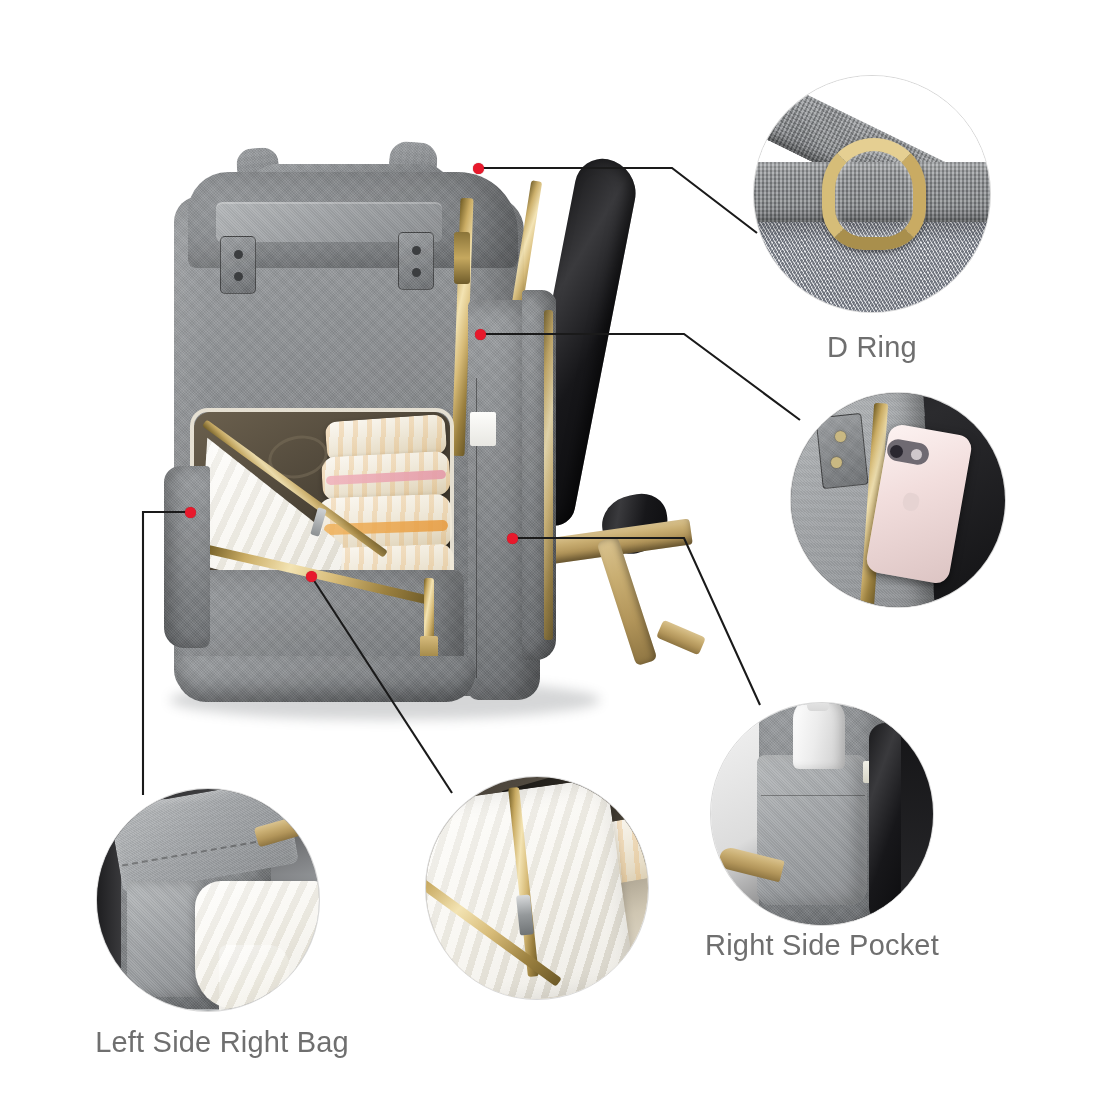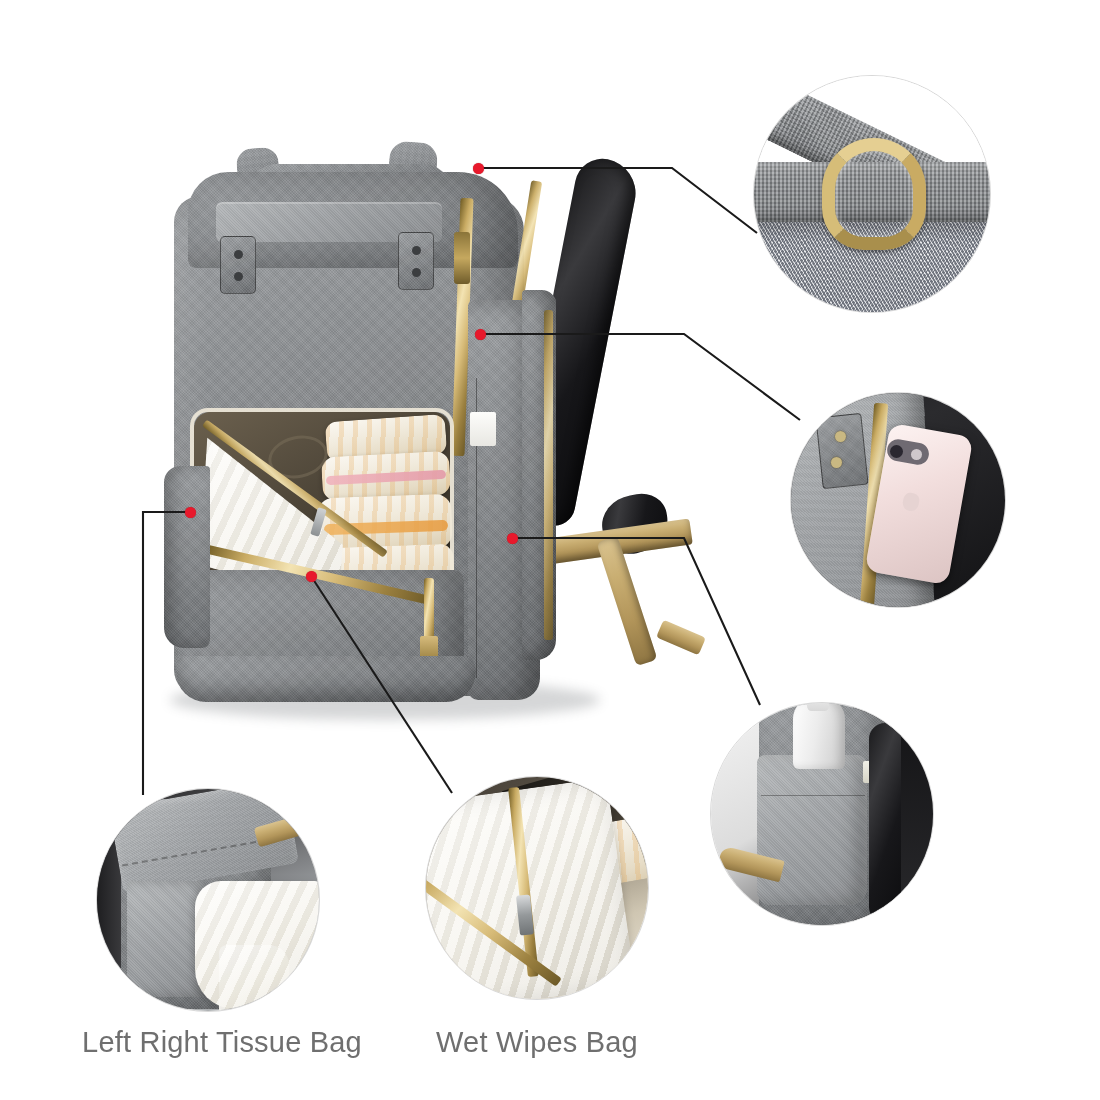--- a/index.html
+++ b/index.html
@@ -280,20 +280,21 @@
                   box-shadow: inset 0 10px 16px rgba(0,0,0,.2);"></div>
 
       <div style="position:absolute; left:68px; top:62px; width:104px; height:112px;
                   border:13px solid transparent;
                   border-top-color:#e5cf92; border-left-color:#d6bd78;
                   border-right-color:#c9ab63; border-bottom-color:#a98f4c;
                   border-radius:52px 52px 42px 42px;
                   box-shadow:0 2px 5px rgba(0,0,0,.45), inset 0 0 6px rgba(255,255,255,.5);"></div>
     </div>
   </div>
+  <div class="caption" style="left:753px; top:331px; width:238px; text-align:center; font-size:29px;">D Ring</div>
 
   <div class="callout" style="left:790px; top:392px; width:216px; height:216px;">
     <div class="photo" style="background:linear-gradient(150deg,#1e1e20 0%, #2b2b2e 30%, #121214 100%);">
 
       <div class="fabric-grey-lt" style="position:absolute; left:-10px; top:-10px; width:148px; height:240px;
                   transform:rotate(-3deg);
                   box-shadow: inset -12px 0 22px rgba(0,0,0,.35);"></div>
 
       <div class="fabric-grey" style="position:absolute; left:28px; top:22px; width:46px; height:72px;
                   border-radius:4px; border:1px solid rgba(25,25,25,.6);
@@ -349,20 +350,21 @@
       <div style="position:absolute; left:152px; top:58px; width:34px; height:22px;
                   background:linear-gradient(180deg,#f0efe6,#d6d4c6); border-radius:2px;"></div>
 
       <div class="tan-strap" style="position:absolute; left:8px; top:150px; width:64px; height:22px;
                   border-radius:18px 4px 4px 18px; transform:rotate(14deg);"></div>
 
       <div class="blackstrap" style="position:absolute; left:158px; top:20px; width:32px; height:200px;
                   border-radius:16px;"></div>
     </div>
   </div>
+  <div class="caption" style="left:672px; top:929px; width:300px; text-align:center; font-size:29px;">Right Side Pocket</div>
 
   <div class="callout" style="left:96px; top:788px; width:224px; height:224px;">
     <div class="photo" style="background:linear-gradient(160deg,#2b2b2d 0%, #4a4a4c 25%, #9b9ea1 60%, #b6b9bb 100%);">
 
       <div style="position:absolute; left:-10px; top:-10px; width:52px; height:244px;
                   background:linear-gradient(90deg,#131315,#4d4d50);"></div>
 
       <div class="fabric-grey" style="position:absolute; left:24px; top:10px; width:150px; height:210px;
                   border-radius:10px 14px 10px 14px;
                   box-shadow: inset -12px 0 22px rgba(0,0,0,.22);"></div>
@@ -379,21 +381,21 @@
       <div class="whitecloth" style="position:absolute; left:98px; top:92px; width:126px; height:128px;
                   border-radius:26px 6px 18px 40px;
                   box-shadow:0 2px 8px rgba(0,0,0,.2);"></div>
       <div class="whitecloth" style="position:absolute; left:122px; top:156px; width:70px; height:74px;
                   border-radius:8px 20px 30px 10px; opacity:.95;"></div>
 
       <div class="tan-strap" style="position:absolute; left:158px; top:28px; width:78px; height:20px;
                   transform:rotate(-16deg); border-radius:4px;"></div>
     </div>
   </div>
-  <div class="caption" style="left:72px; top:1026px; width:300px; text-align:center; font-size:29px;">Left Right Tissue Bag</div>
+  <div class="caption" style="left:72px; top:1026px; width:300px; text-align:center; font-size:29px;">Left Side Right Bag</div>
 
   <div class="callout" style="left:425px; top:776px; width:224px; height:224px;">
     <div class="photo" style="background:linear-gradient(160deg,#3b3630 0%, #6a6152 30%, #cfc6b2 70%, #efe9dc 100%);">
 
       <div style="position:absolute; left:88px; top:-10px; width:160px; height:110px;
                   background:linear-gradient(150deg,#1c1a17,#5d5547); transform:rotate(-16deg);"></div>
 
       <div class="diaper" style="position:absolute; left:140px; top:44px; width:104px; height:62px;
                   border-radius:22px; transform:rotate(-10deg);"></div>
 
@@ -408,15 +410,14 @@
                   border-radius:3px; transform:rotate(-6deg);"></div>
 
       <div class="gold" style="position:absolute; left:-26px; top:84px; width:200px; height:10px;
                   transform:rotate(36deg); transform-origin:left top; border-radius:3px;"></div>
 
       <div style="position:absolute; left:-16px; top:22px; width:150px; height:190px;
                   border-left:5px solid #efe9da; border-radius:40px 0 0 40px;
                   transform:rotate(-8deg); opacity:.9;"></div>
     </div>
   </div>
-  <div class="caption" style="left:412px; top:1026px; width:250px; text-align:center; font-size:29px;">Wet Wipes Bag</div>
 
 </div>
 
 </body></html>

